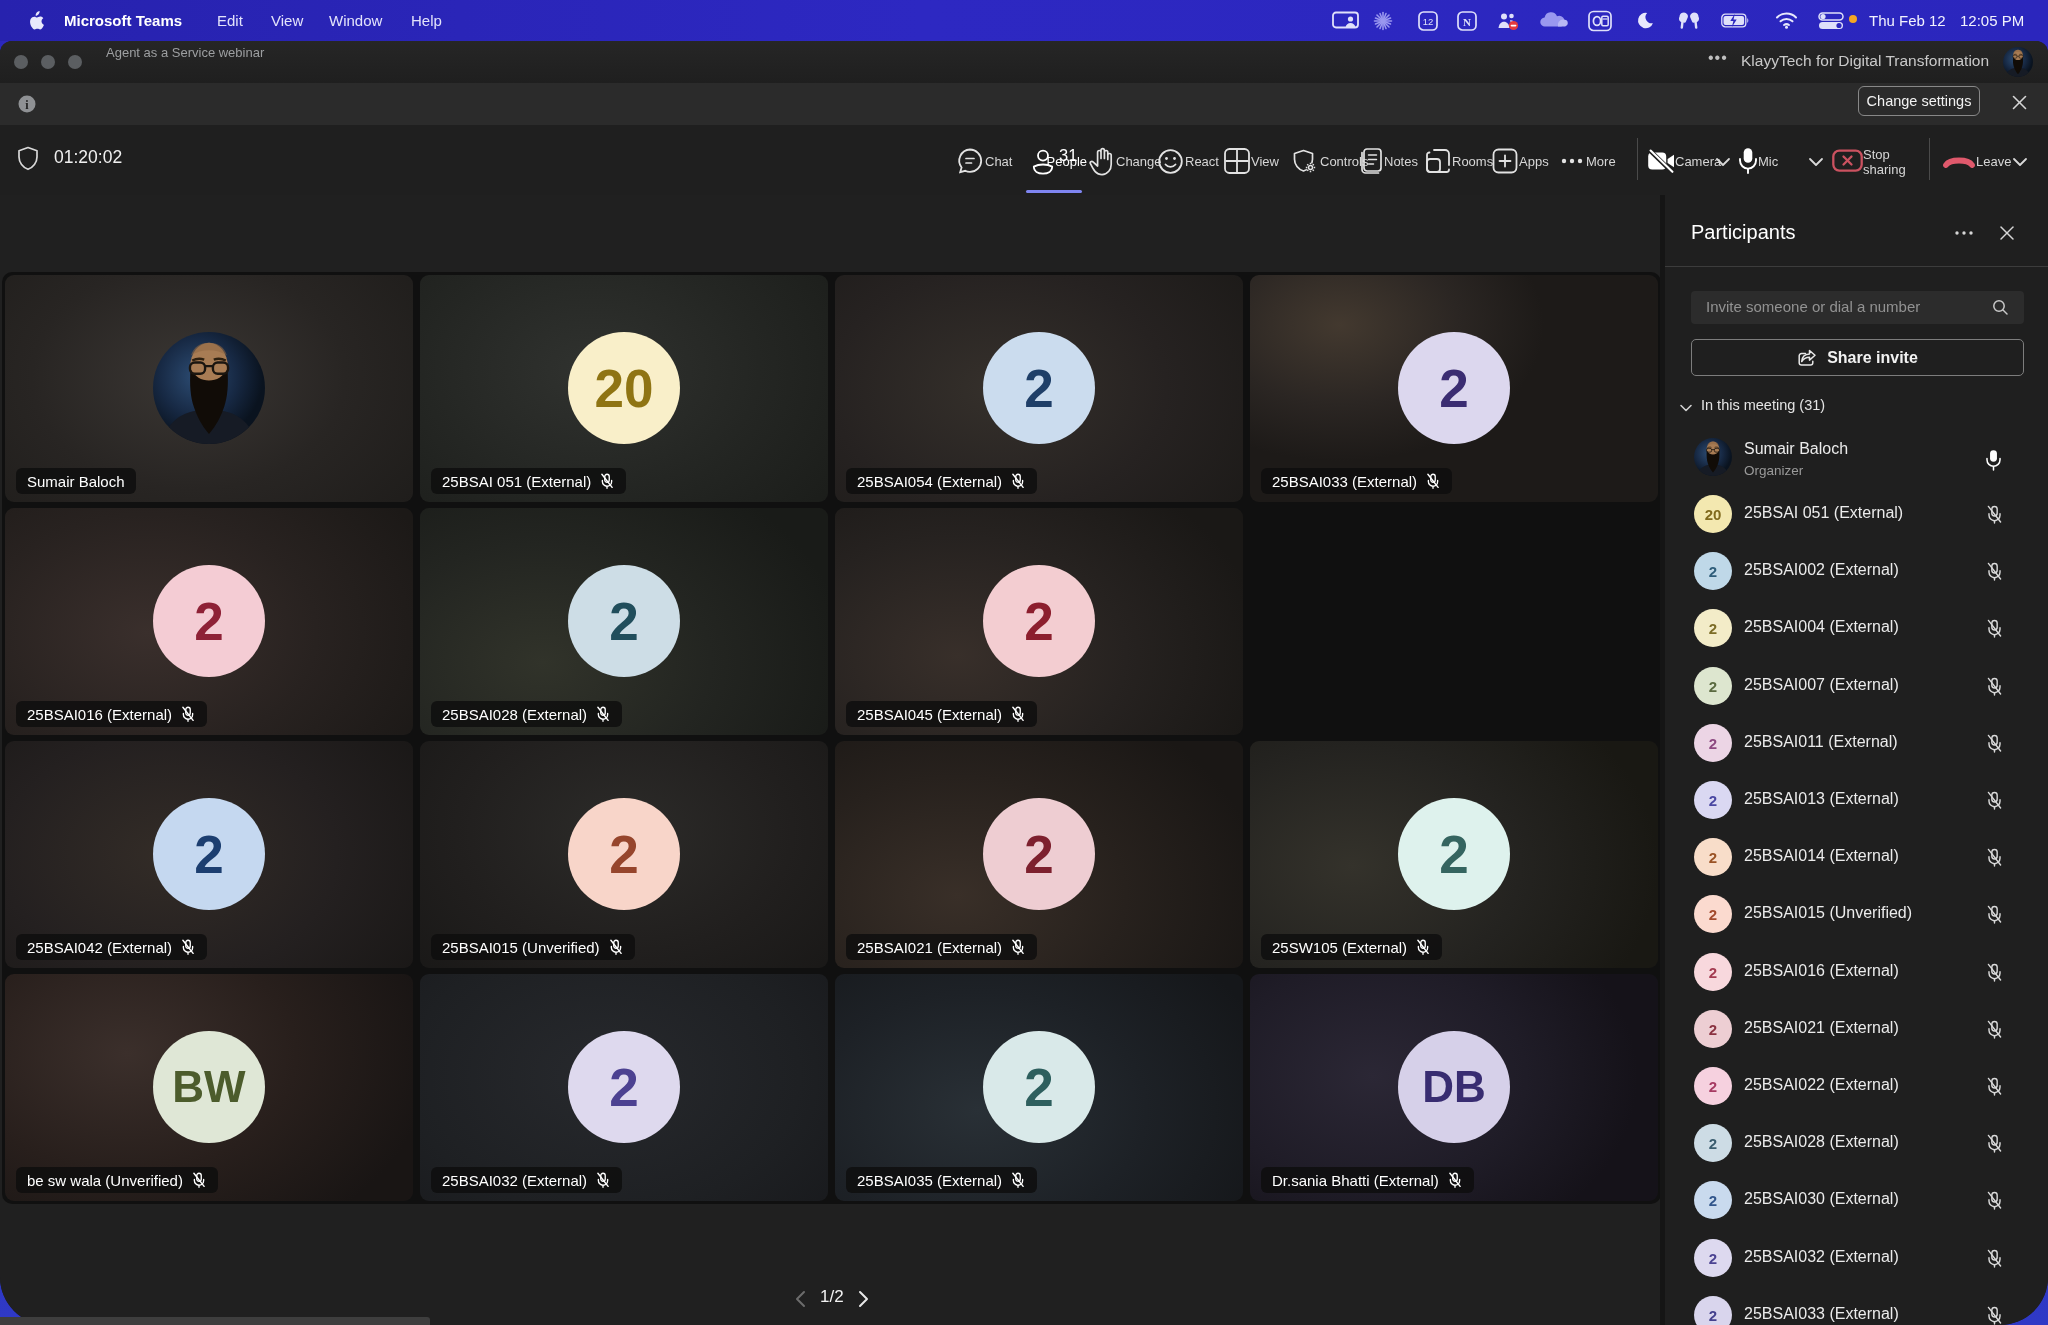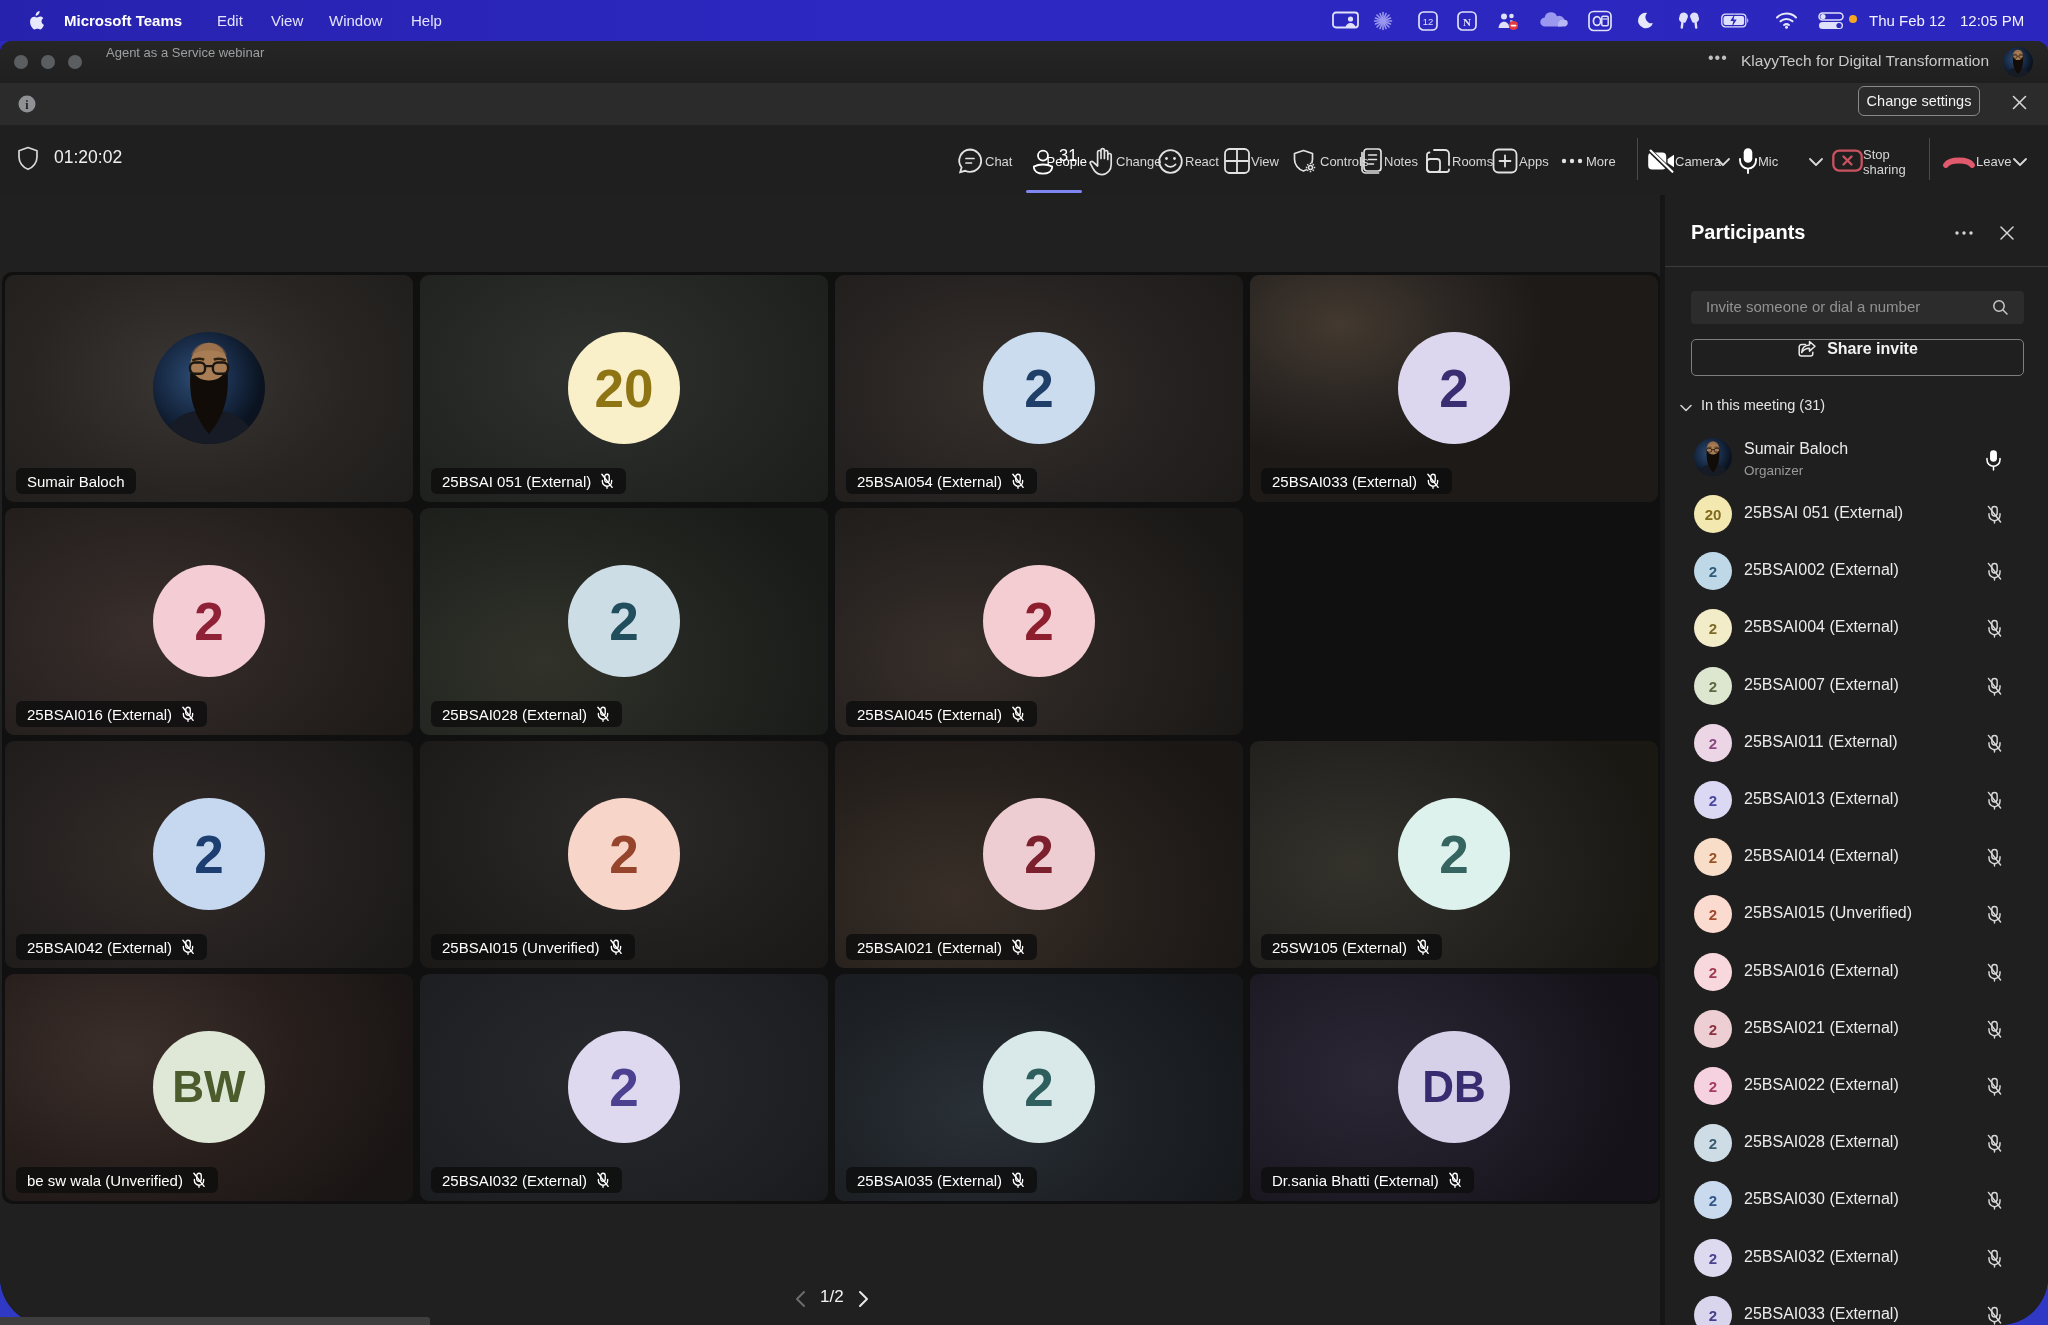--- a/index.html
+++ b/index.html
@@ -578,21 +578,21 @@
     <div class="abs" style="left:793px;top:1094px"><svg width="14" height="20" viewBox="0 0 14 20">
           <path d="M11 3l-7 7 7 7" fill="none" stroke="#6c6c6c" stroke-width="2" stroke-linecap="round" stroke-linejoin="round"></path>
         </svg></div>
     <div class="abs" style="left:820px;top:1092px;font-size:17px;color:#f2f2f2">1/2</div>
     <div class="abs" style="left:857px;top:1094px"><svg width="14" height="20" viewBox="0 0 14 20">
           <path d="M3 3l7 7-7 7" fill="none" stroke="#e8e8e8" stroke-width="2" stroke-linecap="round" stroke-linejoin="round"></path>
         </svg></div>
   </div>
   <div id="seam"></div>
   <div id="panel">
-    <div class="abs" style="left:26px;top:26px;font-size:20px;font-weight:700;color:#fff">Participants</div>
+    <div class="abs" style="left:26px;top:26px;font-size:20px;font-weight:400;color:#fff">Participants</div>
     <div class="abs" style="left:288px;top:30px"><svg width="22" height="16" viewBox="0 0 22 16">
           <g fill="#d6d6d6">
             <circle cx="4" cy="8" r="1.7"></circle>
             <circle cx="11" cy="8" r="1.7"></circle>
             <circle cx="18" cy="8" r="1.7"></circle>
           </g>
         </svg></div>
     <div class="abs" style="left:333px;top:29px"><svg width="18" height="18" viewBox="0 0 18 18">
           <g stroke="#d6d6d6" stroke-width="1.5" stroke-linecap="round">
             <line x1="3" y1="3" x2="15" y2="15"></line>
@@ -600,21 +600,21 @@
           </g>
         </svg></div>
     <div class="abs" style="left:0px;top:71px;width:383px;height:1px;background:#3c3c3c"></div>
     <div class="abs" style="left:26px;top:96px;width:333px;height:33px;background:#2c2c2c;border-radius:4px">
       <div class="abs" style="left:15px;top:7px;font-size:15px;color:#929292">Invite someone or dial a number</div>
       <div class="abs" style="left:301px;top:8px"><svg width="17" height="17" viewBox="0 0 17 17">
             <circle cx="7" cy="7" r="5.2" fill="none" stroke="#c9c9c9" stroke-width="1.5"></circle>
             <line x1="11" y1="11" x2="15" y2="15" stroke="#c9c9c9" stroke-width="1.5" stroke-linecap="round"></line>
           </svg></div>
     </div>
-    <div class="abs" style="left:26px;top:144px;width:331px;height:35px;border:1px solid #7d7d7d;border-radius:5px;display:flex;justify-content:center;gap:10px">
+    <div class="abs" style="left:26px;top:144px;width:331px;height:35px;border:1px solid #7d7d7d;border-radius:5px;display:flex;align-items:center;justify-content:center;gap:10px">
       <svg width="20" height="18" viewBox="0 0 20 18">
           <path d="M12.5 1.5L18 6.3l-5.5 4.8V8.2c-3.6 0-6 1.4-7.8 4.3.3-4.6 3-7.4 7.8-7.6z" fill="none" stroke="#e8e8e8" stroke-width="1.5" stroke-linejoin="round"></path>
           <path d="M8.5 4.5h-4A2.3 2.3 0 0 0 2.2 6.8v7A2.3 2.3 0 0 0 4.5 16.1h9a2.3 2.3 0 0 0 2.3-2.3v-1.6" fill="none" stroke="#e8e8e8" stroke-width="1.5" stroke-linecap="round"></path>
         </svg>
       <span style="font-size:16px;font-weight:700;color:#f2f2f2">Share invite</span>
     </div>
     <div class="abs" style="left:14px;top:204px"><svg width="14" height="10" viewBox="0 0 14 10">
           <path d="M2 2.5l5 5 5-5" fill="none" stroke="#d0d0d0" stroke-width="1.6" stroke-linecap="round" stroke-linejoin="round"></path>
         </svg></div>
     <div class="abs" style="left:36px;top:202px;font-size:14.5px;color:#e4e4e4">In this meeting (31)</div>

